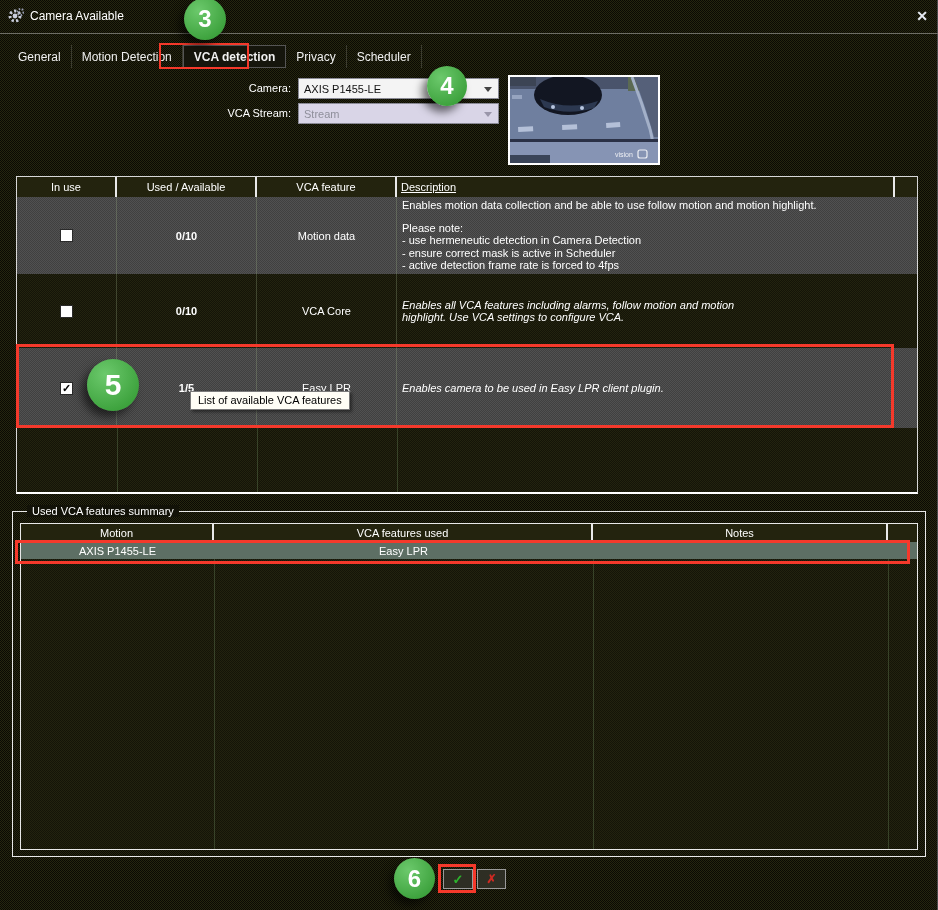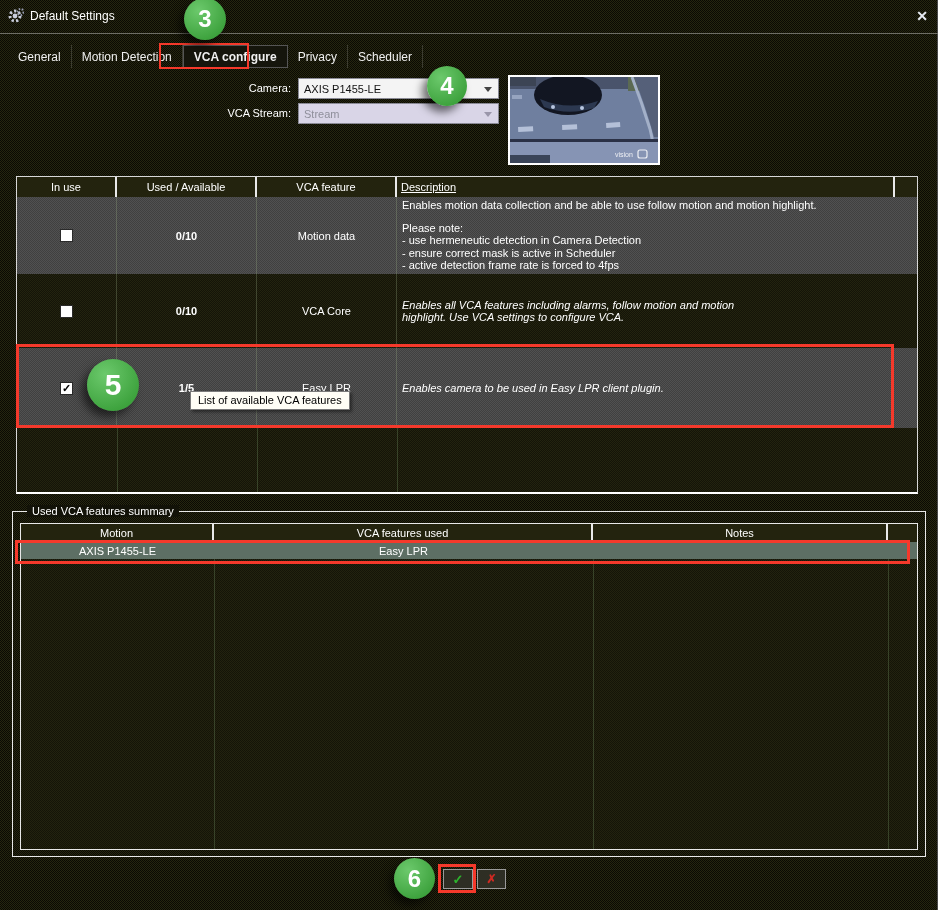--- a/index.html
+++ b/index.html
@@ -134,29 +134,29 @@
 <body>
 
 <div class="window">
 
   <div class="titlebar">
     <svg class="app-icon" viewBox="0 0 16 16">
       <circle cx="7" cy="8" r="5" fill="none" stroke="#c8ccda" stroke-width="3" stroke-dasharray="2.2 2.2"></circle>
       <circle cx="7" cy="8" r="2.4" fill="#c8ccda"></circle>
       <circle cx="12.5" cy="4" r="3" fill="none" stroke="#9aa0b4" stroke-width="2" stroke-dasharray="1.5 1.5"></circle>
     </svg>
-    <span class="app-title">Default Settings</span>
+    <span class="app-title">Camera Available</span>
     <span class="close-btn">✕</span>
   </div>
   <div class="titlebar-sep"></div>
 
   <div class="tabs">
     <div class="tab">General</div>
     <div class="tab">Motion Detection</div>
-    <div class="tab selected">VCA configure</div>
+    <div class="tab selected">VCA detection</div>
     <div class="tab">Privacy</div>
     <div class="tab">Scheduler</div>
   </div>
 
   <div class="form-label" style="left:160px; top:82px;">Camera:</div>
   <div class="select" style="top:78px;">
     <span>AXIS P1455-LE</span>
     <span class="arrow"></span>
   </div>
 

